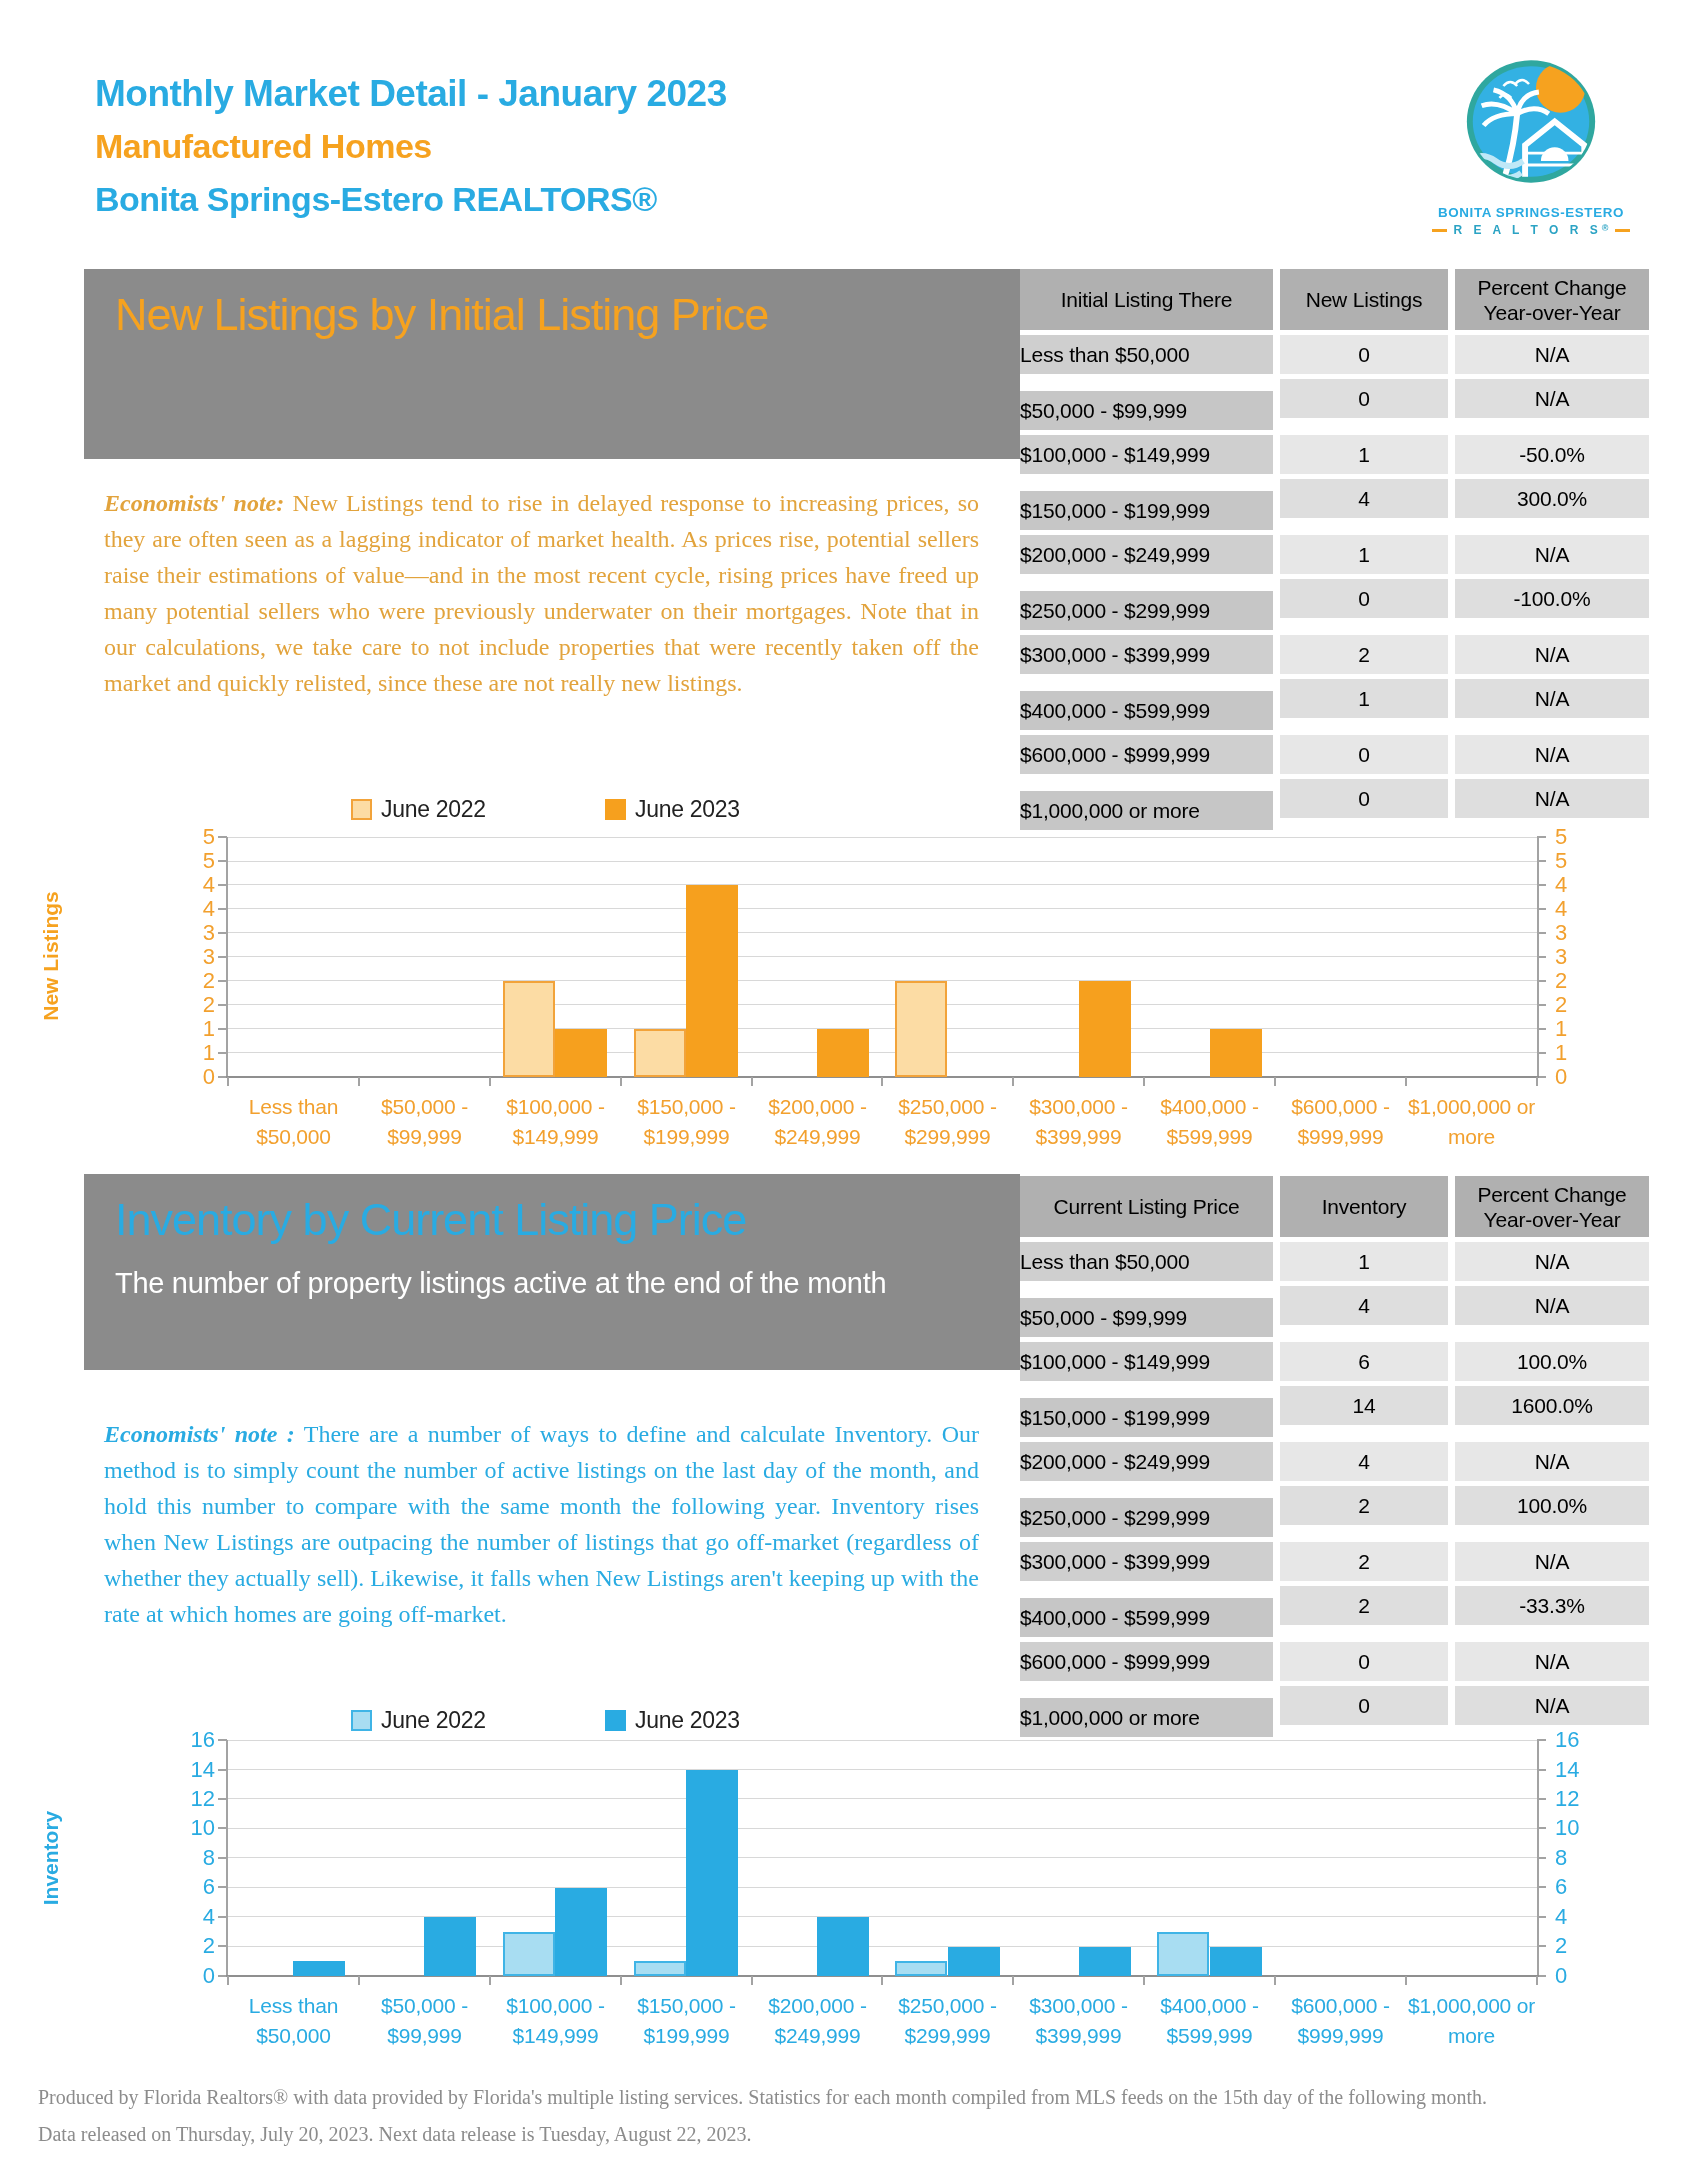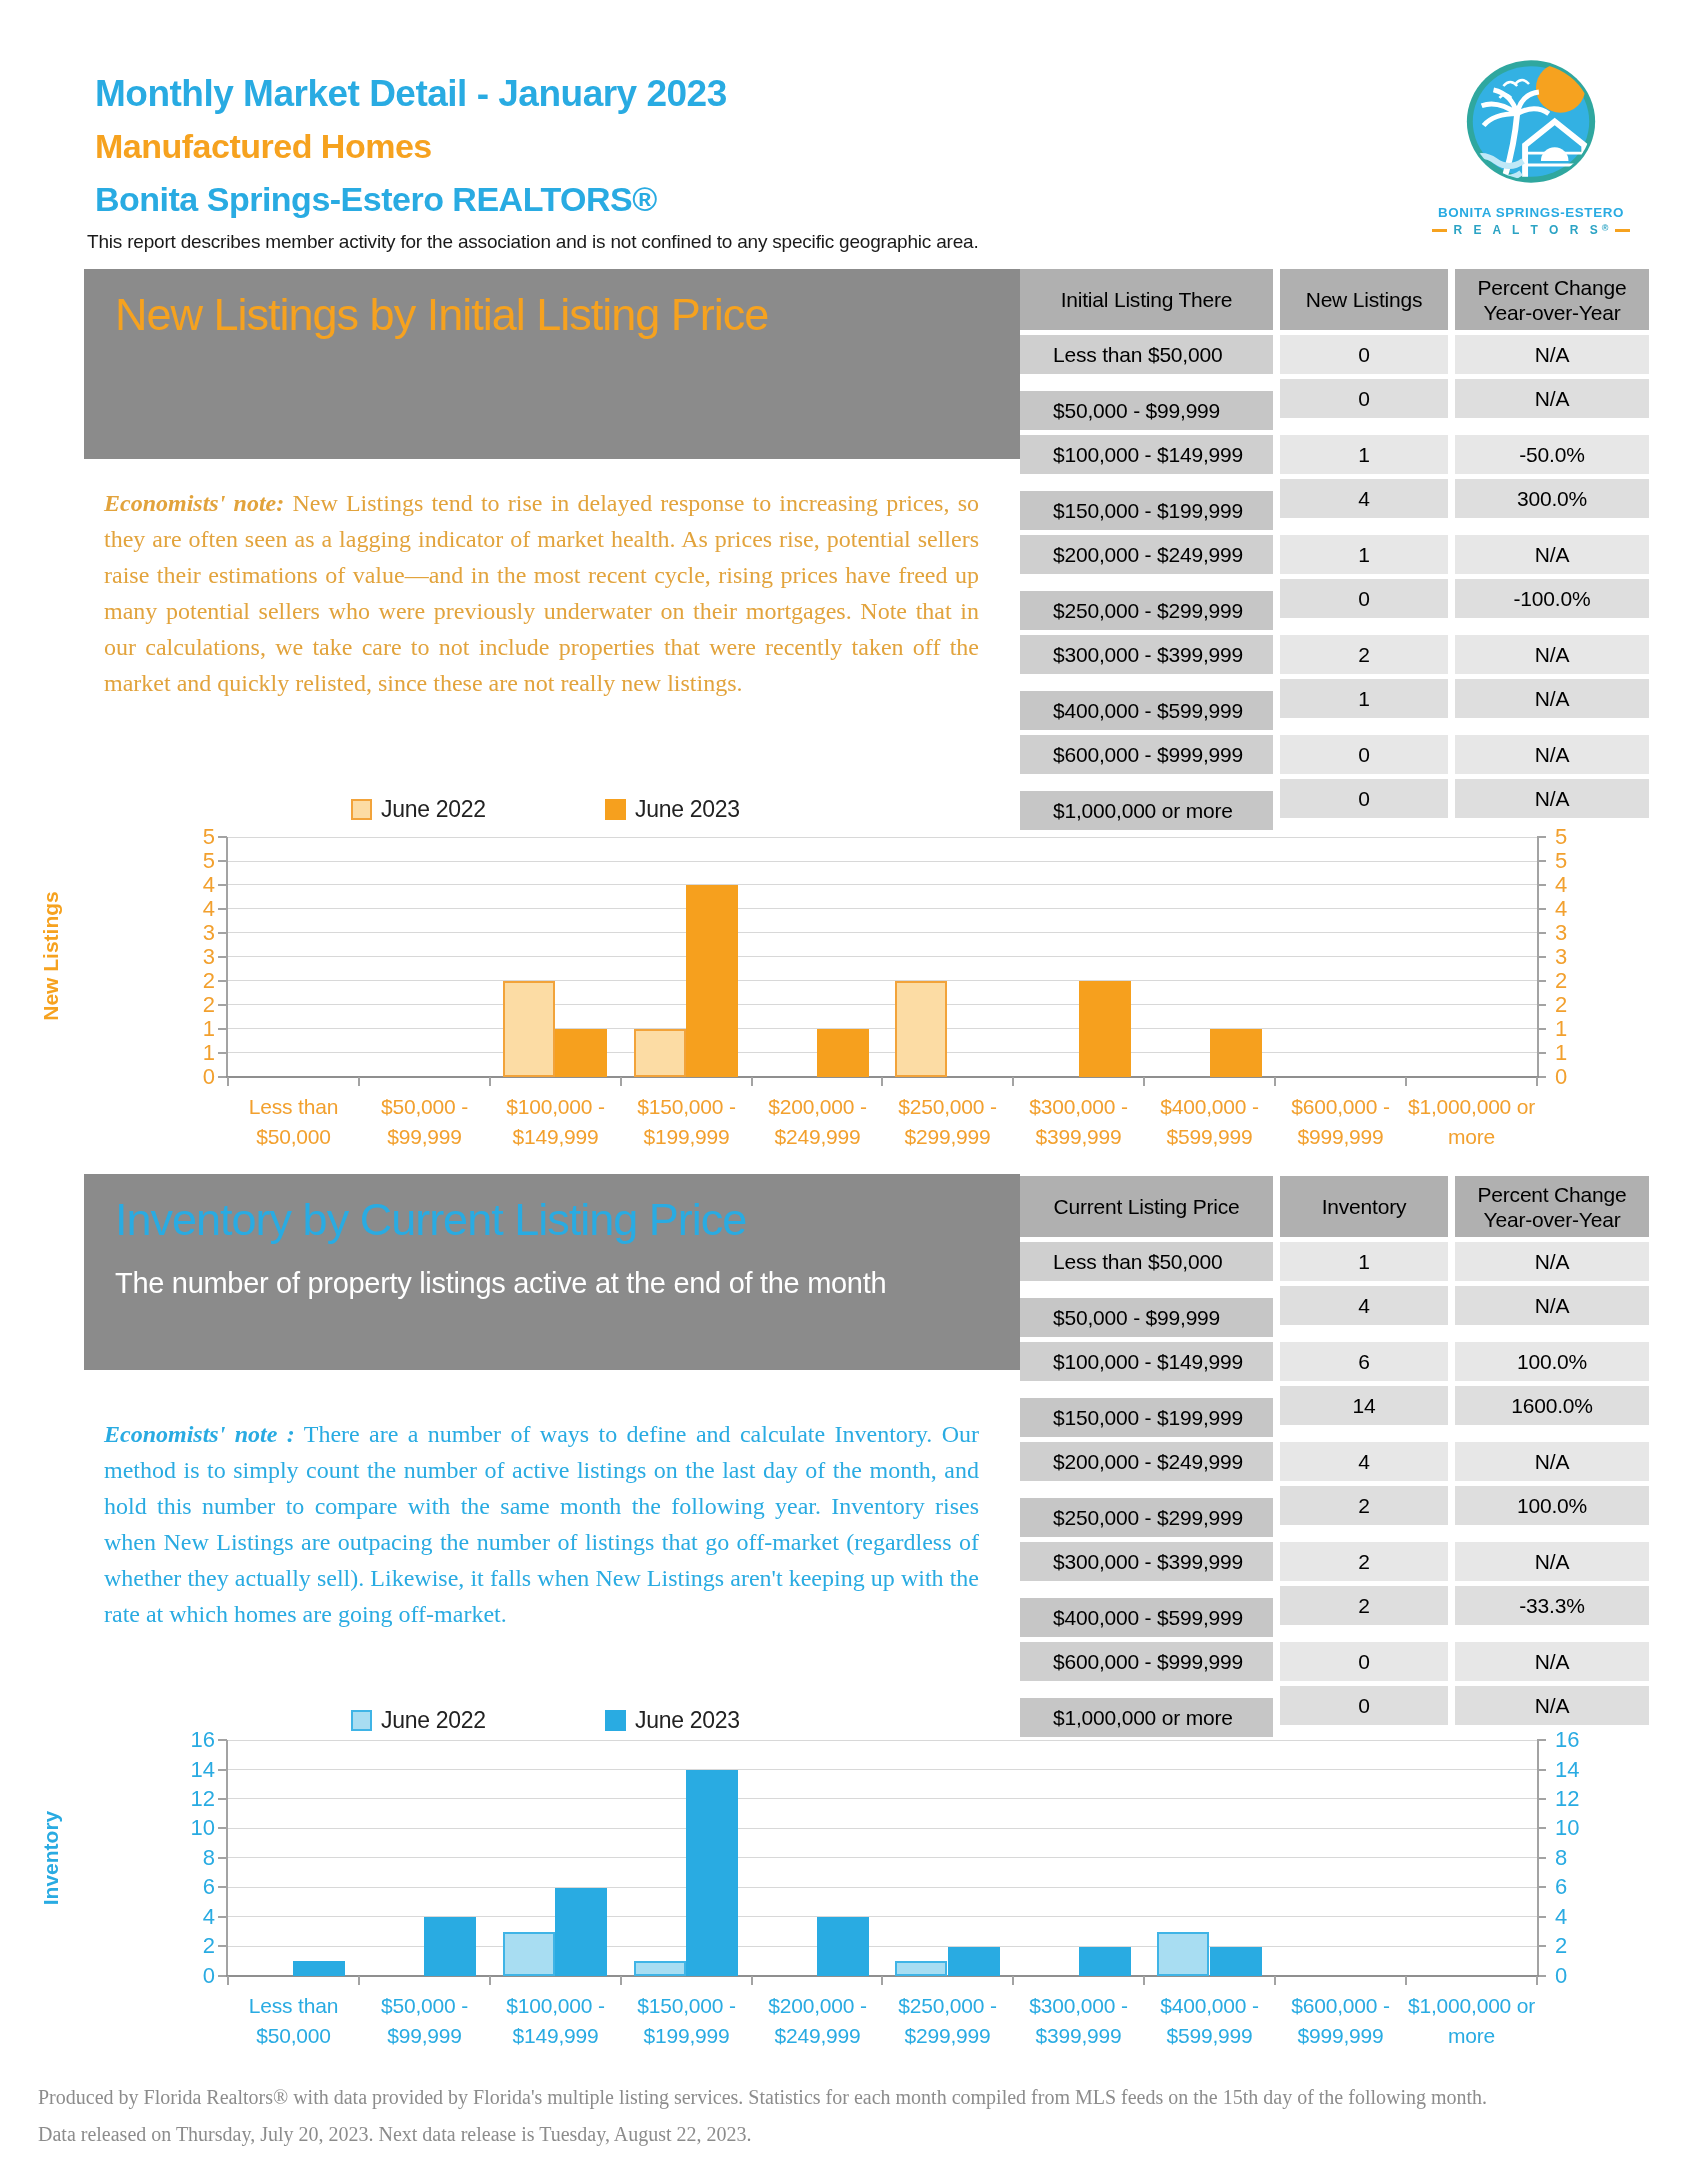--- a/index.html
+++ b/index.html
@@ -24,21 +24,21 @@
   .btitle{margin:20px 3px 0 31px;font-size:45px;font-weight:400;letter-spacing:-1px;white-space:nowrap;}
   .btitle.s0{color:#F6A21F;}
   .btitle.s1{color:#29ABE2;}
   .bsub{margin:14px 0 0 31px;width:871px;font-size:29px;line-height:47px;color:#fff;letter-spacing:-0.3px;}
   
   .rtable{position:absolute;left:1020px;width:630px;display:grid;
           grid-template-columns:253px 168px 194px;gap:5px 7px;}
   .rtable .cell{display:flex;align-items:center;font-size:21px;letter-spacing:-0.2px;}
   .rtable .th{background:#B0B0B0;height:61px;justify-content:center;text-align:center;line-height:25px;}
   .rtable .td{height:39px;}
-  .rtable .price{padding-left:33px;}
+  .rtable .price{padding-left:0;}
   .rtable .val{justify-content:center;padding:0;}
   .rtable .price.odd{background:#CFCFCF;}
   .rtable .price.even{background:#C6C6C6;margin-top:12px;}
   .rtable .val.odd{background:#E7E7E7;}
   .rtable .val.even{background:#DEDEDE;}
   .tbl1{top:269px;} .tbl2{top:1176px;}
   
   .note{position:absolute;left:104px;width:875px;font-family:"Liberation Serif",serif;
         font-size:24px;line-height:36px;text-align:justify;}
   .note .lbl{font-weight:700;font-style:italic;}
@@ -68,21 +68,20 @@
           font-size:20px;line-height:37px;color:#8C8C8C;}
 </style>
 </head>
 <body>
 
 <div class="page">
 
   <div class="hl t1">Monthly Market Detail - January 2023</div>
   <div class="hl t2">Manufactured Homes</div>
   <div class="hl t3">Bonita Springs-Estero REALTORS®</div>
-  <div class="disclaimer">This report describes member activity for the association and is not confined to any specific geographic area.</div>
 
   <div class="logo-wrap">
     <svg width="150" height="149" viewBox="0 0 152 150">
       <defs>
           <clipPath id="lc">
             <ellipse cx="76" cy="72" rx="62" ry="59"></ellipse>
           </clipPath>
         </defs>
       <ellipse cx="76" cy="72" rx="65" ry="62" fill="#2FA79F"></ellipse>
       <ellipse cx="76" cy="72" rx="59" ry="56" fill="#33B1E3"></ellipse>

